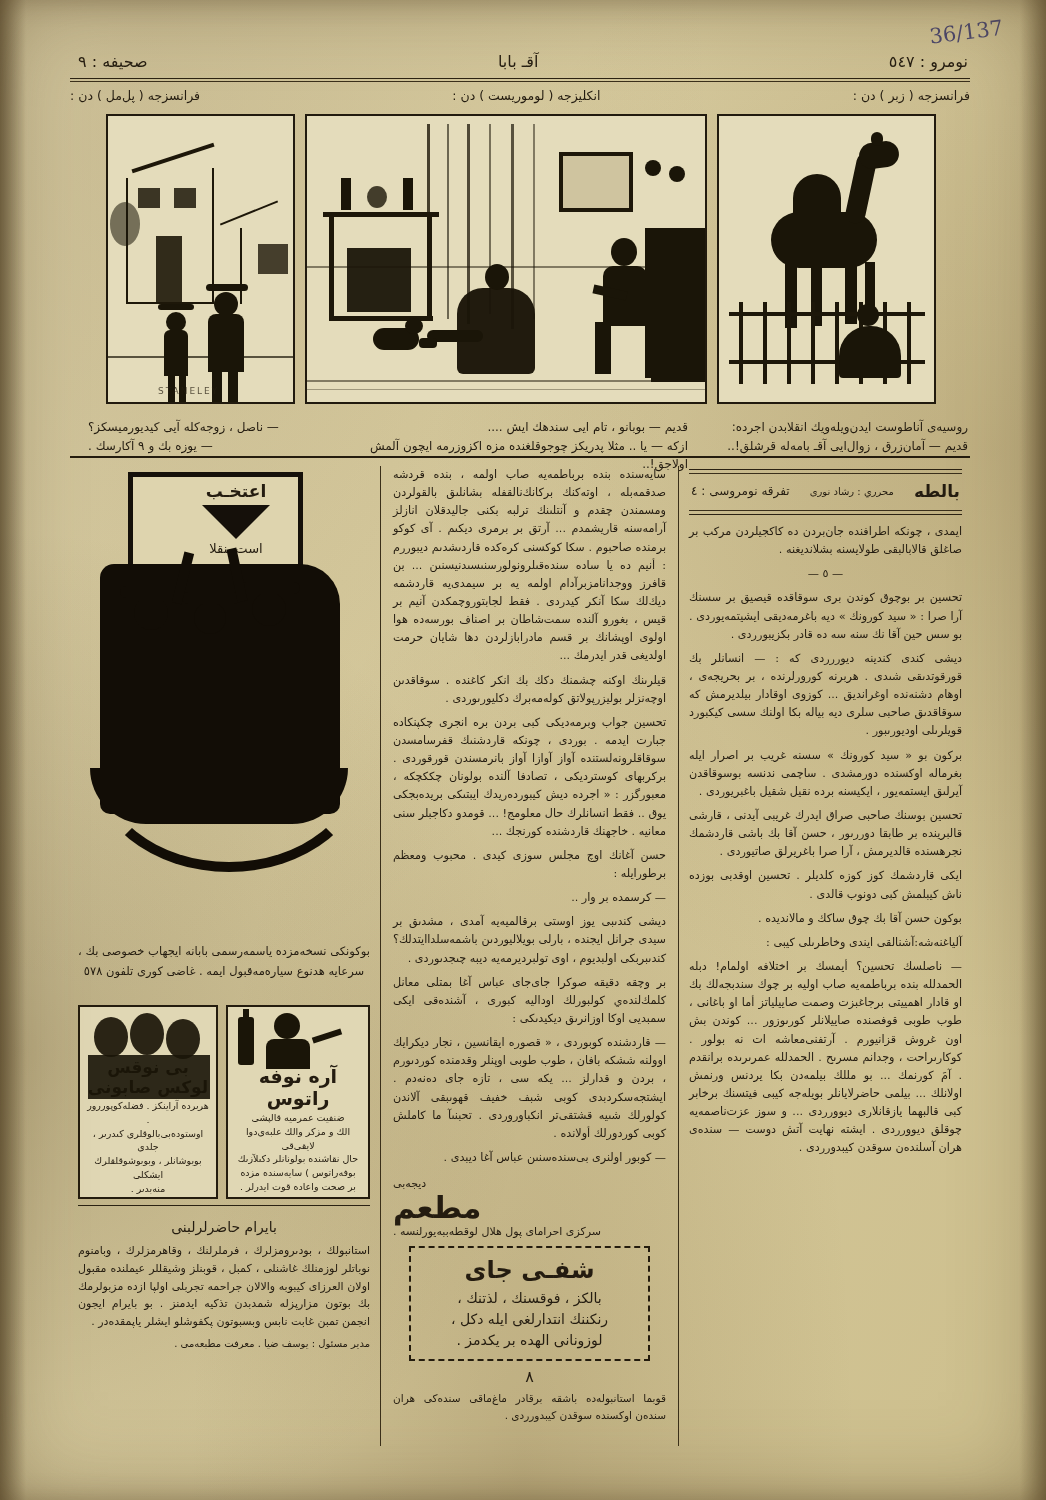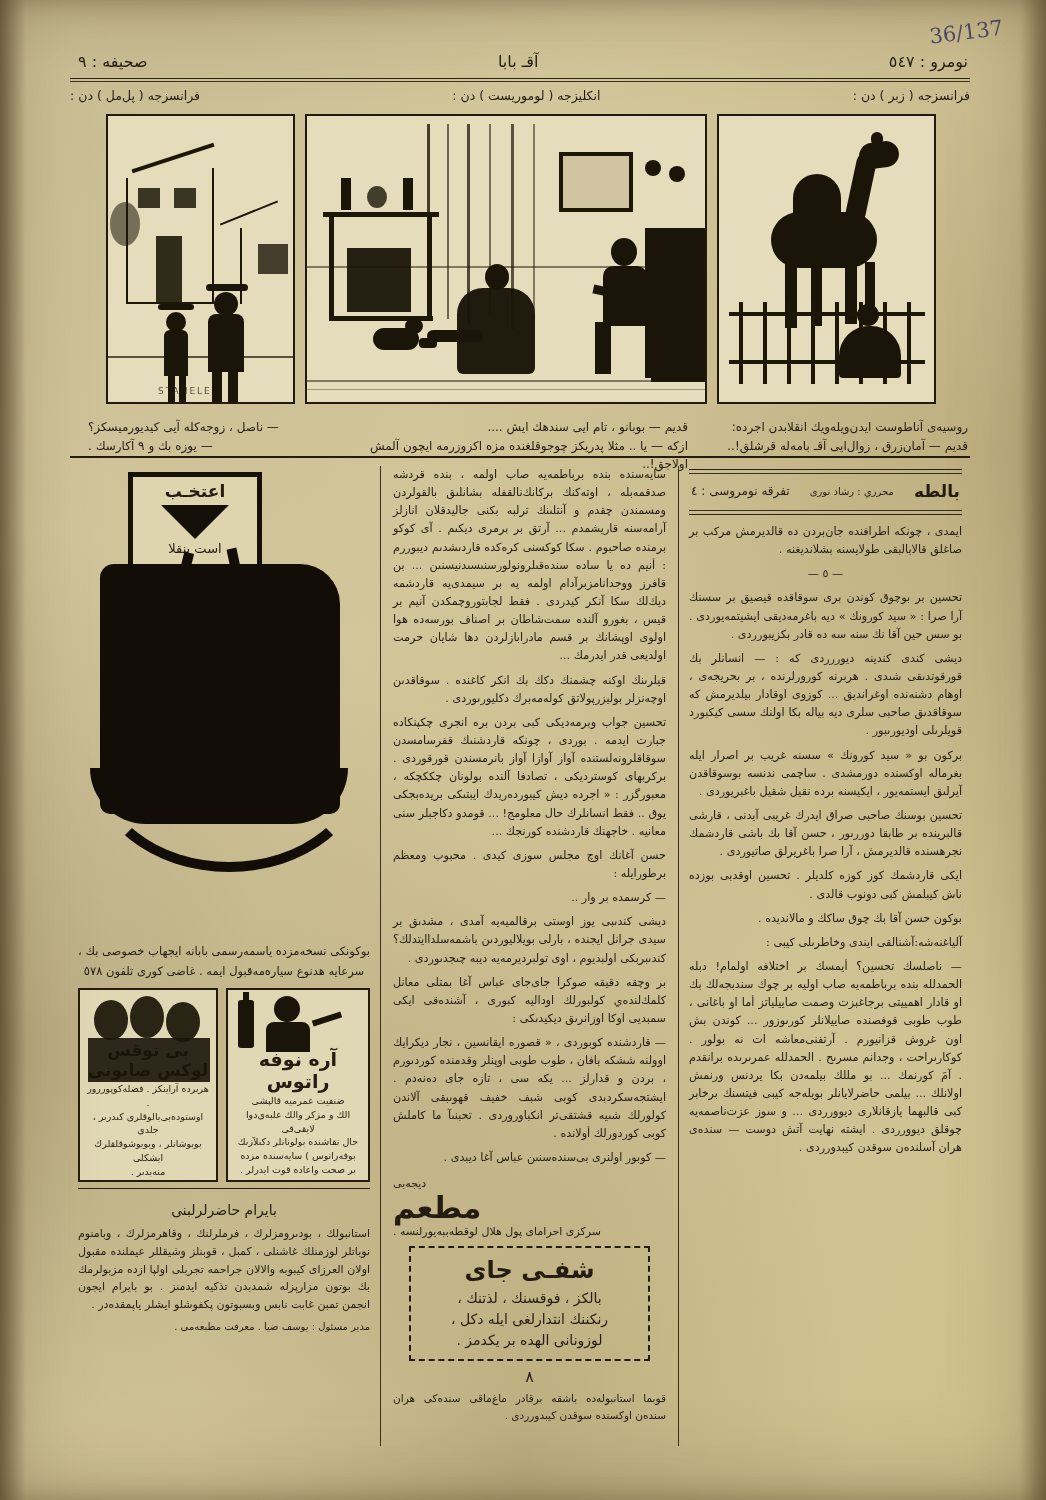--- a/index.html
+++ b/index.html
@@ -106,21 +106,21 @@
   .t-meta{font-size:10px;}
   .t-num{font-size:12px;}
   
   .illo{
     position:relative;width:284px;height:470px;margin:2px auto 0;
   }
   .illo-caption{
     font-size:11.5px;line-height:1.7;text-align:center;margin-top:4px;
   }
   
-  .adsrow{display:flex;gap:8px;margin-top:7px;}
+  .adsrow{display:flex;gap:8px;margin-top:24px;}
   .ad{border:2px solid #241c0e;position:relative;overflow:hidden;background:#e0d7b4;}
   .ad1{width:140px;height:190px;}
   .ad2{width:136px;height:190px;}
   .ad-title{font-size:19px;font-weight:bold;text-align:center;margin-top:6px;}
   .ad-sub{font-size:9.5px;line-height:1.45;text-align:center;padding:2px 6px;}
   .footer-block{margin-top:10px;font-size:11px;line-height:1.6;text-align:justify;}
   .footer-title{text-align:center;font-size:14px;margin-bottom:4px;}
   .footer-rule{border-top:1.4px solid #2b2213;margin:6px 0 6px;}
   .imza{font-size:10px;margin-top:6px;text-align:justify;}
   
@@ -294,21 +294,21 @@
         <div class="t-rule thin"></div>
         <div class="t-row">
           <div class="t-title">بالطه</div>
           <div class="t-meta">محرري :  رشاد نورى</div>
           <div class="t-num">تفرقه نومروسى : ٤</div>
         </div>
         <div class="t-rule thin"></div>
         <div class="t-rule"></div>
       </div>
       <div class="colbody">
-        <p>ايمدى ، چونكه اطرافنده جان‌بردن ده قالديرمش مركب بر صاغلق قالابالبقى طولايسنه بشلانديغنه .</p>
+        <p>ايمدى ، چونكه اطرافنده جان‌بردن ده كاكجيلردن مركب بر صاغلق قالابالبقى طولايسنه بشلانديغنه .</p>
         <p style="text-align:center">— ٥ —</p>
         <p>تحسين بر بوچوق كوندن برى سوقاقده قيصيق بر سسنك آرا صرا : « سيد كورونك » ديه باغرمه‌ديقى ايشيتمه‌يوردى . بو سس حين آقا نك سنه سه ده قادر بكزيبورردى .</p>
         <p>ديشى كندى كندينه ديوررردى كه : — انسانلر بك قورقوتدىقى شىدى . هربرنه كورورلرنده ، بر بحريجه‌ى ، اوهام دشنه‌نده اوغرانديق ... كوزوى اوقادار بيلديرمش كه سوقاقدىق صاحبى سلرى ديه بياله‌ بكا اولنك سسى كيكبورد قويلرىلى اوديورىبور .</p>
         <p>بركون بو « سيد كورونك » سسنه غريب بر اصرار ايله بغرماله اوكسنده دورمشدى . ساچمى ندنسه بوسوقاقدن آيرلىق ايستمه‌يور ، ايكيسنه برده نقيل شقيل باغبريوردى .</p>
         <p>تحسين بوسنك صاحبى صراق ايدرك غريبى آيدنى ، قارشى قالبرينده بر طابقا دوررىور ، حسن آقا بك باشى قاردشمك نجرهسنده قالديرمش ، آرا صرا باغريرلق صاتيوردى .</p>
         <p>ايكى قاردشمك كوز كوزه كلديلر . تحسين اوقدبى بوزده ناش كيبلمش كبى دونوب قالدى .</p>
         <p>بوكون حسن آقا بك چوق ساكك و مالانديده .</p>
         <p>آلياغنه‌شه:آشنالقى ايندى وخاطرىلى كيبى :</p>
         <p>— ناصلسك تحسين؟ أيمسك بر اختلافه اولمام! دبله الحمدلله بنده برباطمه‌يه صاب اوليه‌ بر چوك سندبجه‌لك بك او قادار اهمييتى برجاغبزت وصمت صاييلياتز أما او باغانى ، طوب طوبى قوفصنده صاييلانلر كورىوزور ... كوندن بش اون غروش قزانيورم . آرتفنى‌معاشه ات نه بولور . كوكارىراحت ، وجدانم مسرىح . الحمدلله عمرىرىده برانقدم . آمَ كورنمك ... بو مللك بيلمه‌دن بكا يردنس ورنمش اولانلك ... بيلمى حاضرلايانلر بويله‌جه كيبى فيتسنك برخابر كبى قالبهما يازقانلارى ديوورردى ... و سوز عزت‌ناصمه‌يه چوقلق ديوورردى . ايشته نهايت آتش دوست — سنده‌ى هران آسلنده‌ن سوقدن كيبدورردى .</p>
       </div>
@@ -346,21 +346,21 @@
 
       <div style="font-size:10.5px;line-height:1.6;text-align:justify;margin-top:4px;">قوبما استانبوله‌ده باشقه برقادر ماغ‌ماقى سنده‌كى هران سنده‌ن اوكسنده سوقدن كيبدورردى .</div>
     </div>
 
     <div class="vrule"></div>
 
     <div class="col colA">
 
       <div class="illo">
 
-        <div style="position:absolute;left:46px;top:4px;width:124px;height:104px;border:5px solid #15100a;background:#ded4ae;">
+        <div style="position:absolute;left:46px;top:4px;width:124px;height:104px;border:5px solid #15100a;background:#ded4ae;padding-left:41px;">
           <div style="text-align:center;font-size:17px;font-weight:bold;margin-top:4px;">اعتخـب</div>
           <div style="margin:4px auto 0;width:0;height:0;border-left:34px solid transparent;border-right:34px solid transparent;border-top:34px solid #15100a;"></div>
           <div style="text-align:center;font-size:13px;margin-top:2px;">است ينقلا</div>
         </div>
 
         <div style="position:absolute;left:18px;top:96px;width:240px;height:250px;background:#120d06;
                     border-radius:14px 40px 10px 10px;"></div>
         <div class="fig round" style="left:52px;top:128px;width:34px;height:34px;background:#120d06;"></div>
         <div class="fig" style="left:38px;top:118px;width:62px;height:12px;border-radius:6px;background:#120d06;"></div>
         <div class="fig round" style="left:112px;top:134px;width:32px;height:32px;background:#120d06;"></div>

